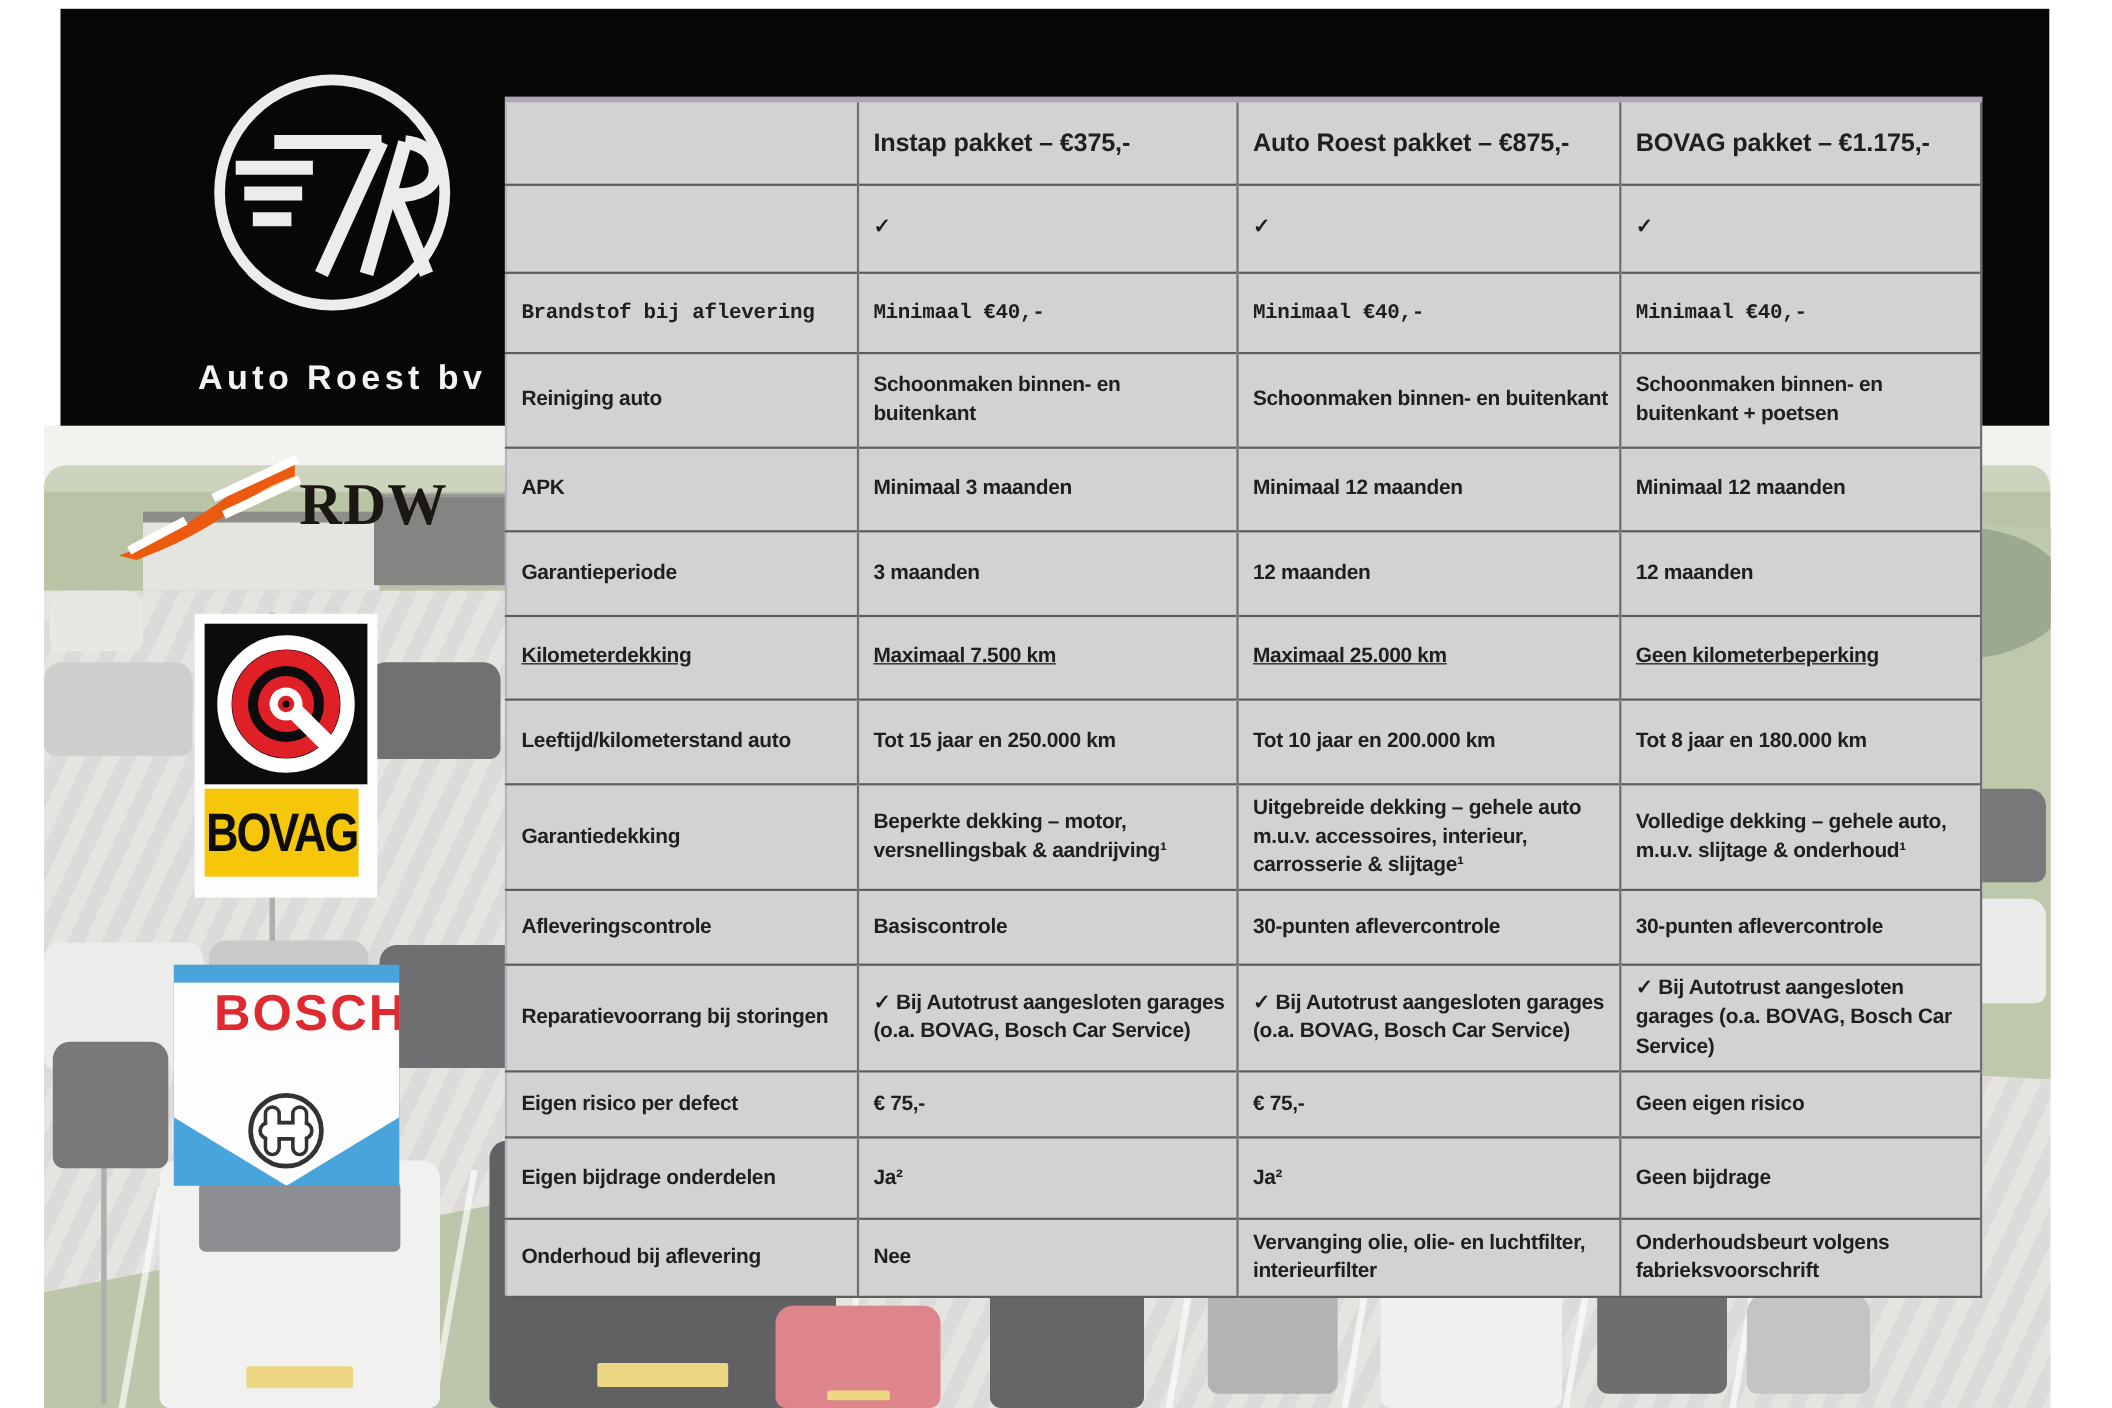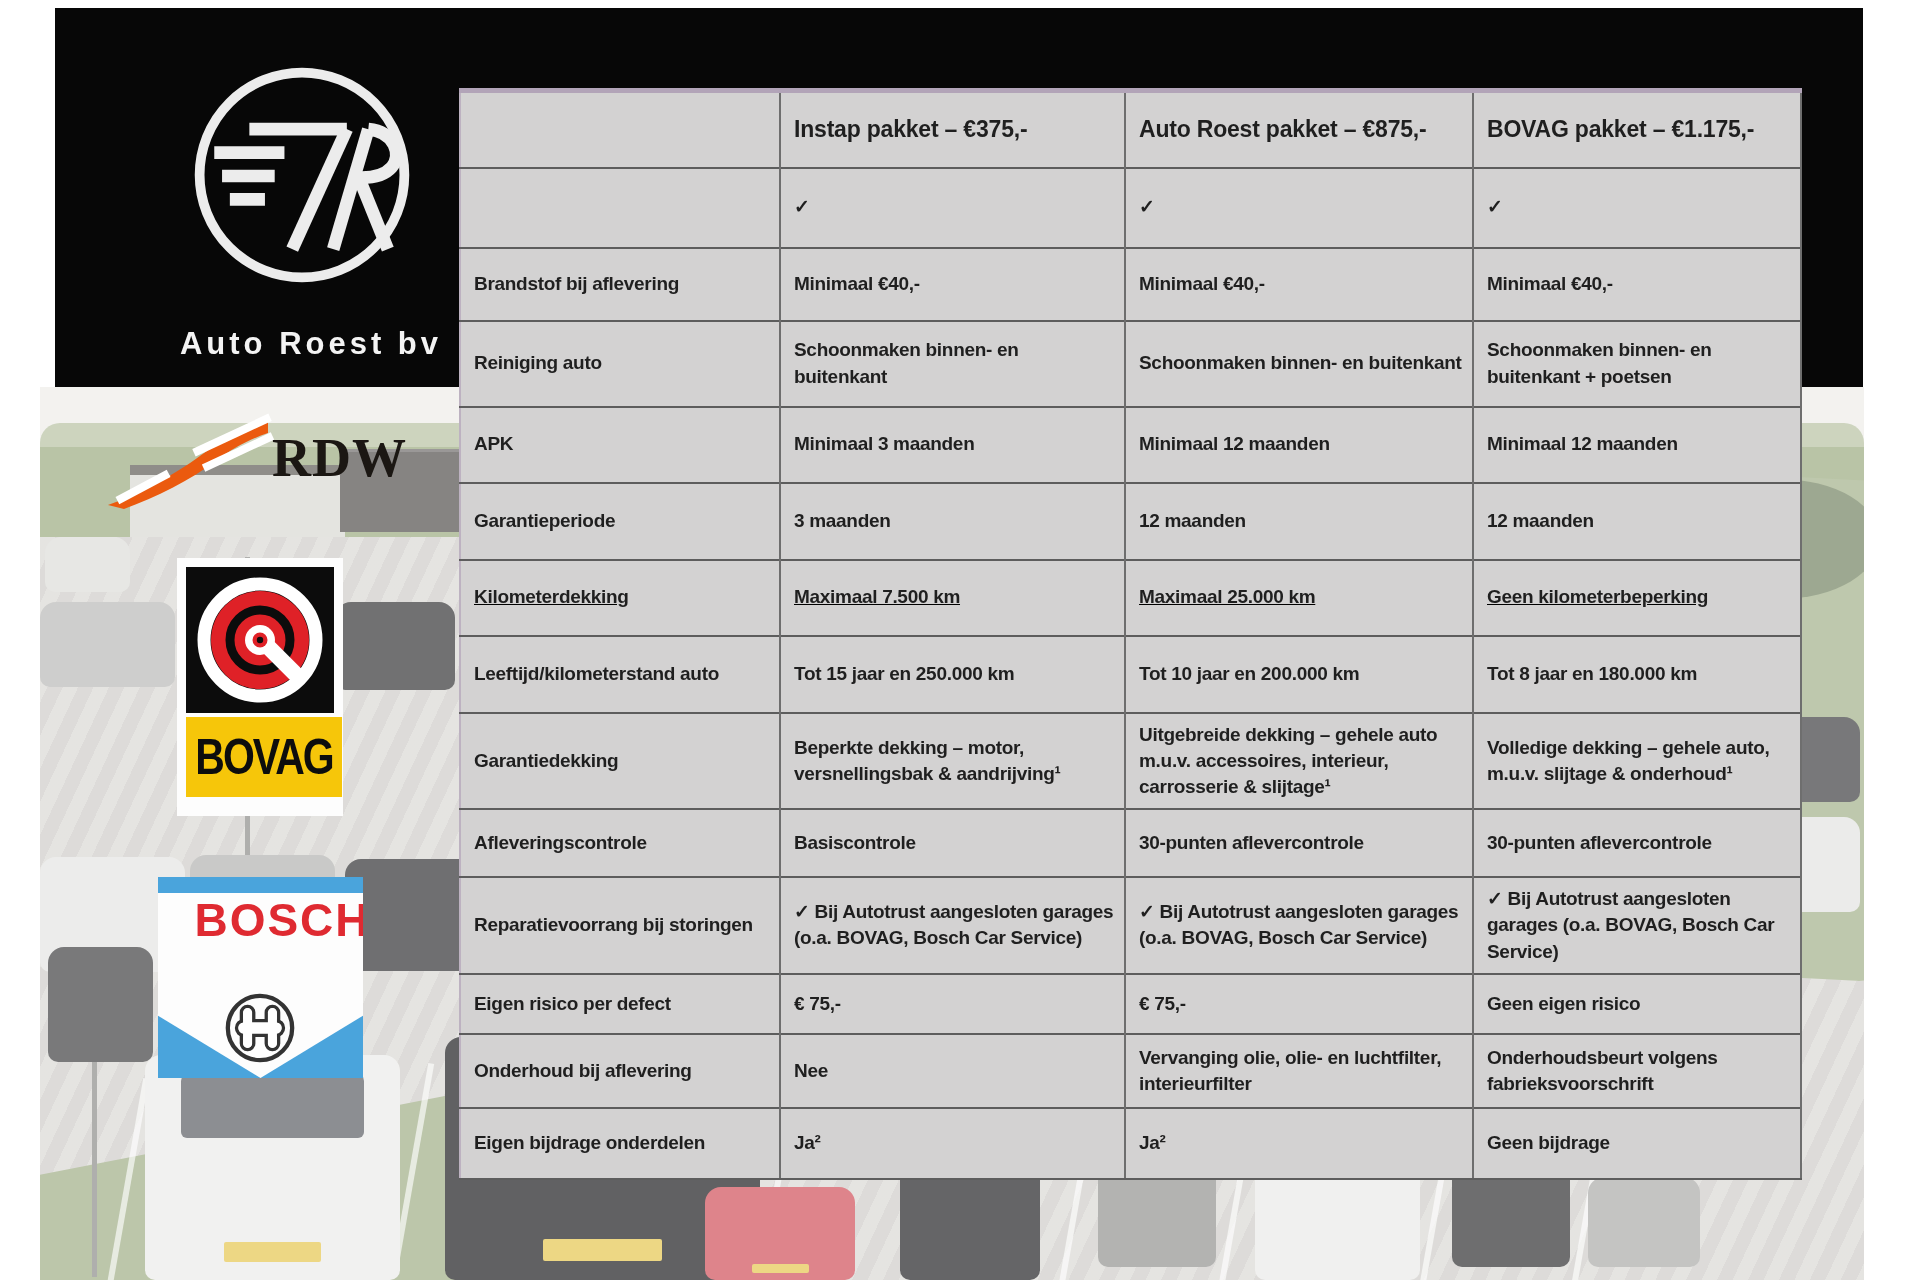--- a/index.html
+++ b/index.html
@@ -23,21 +23,21 @@
 
   
   .rdw{position:absolute;left:104px;top:405px;width:300px;height:130px;z-index:5;}
   .rdw svg{position:absolute;left:0;top:0;}
   .rdw-text{position:absolute;left:168px;top:22px;font-family:"Liberation Serif",serif;
             font-weight:700;font-size:54px;color:#1b1713;letter-spacing:1px;}
 
   
   .bovag{position:absolute;left:177px;top:558px;width:166px;height:258px;background:#fdfdfd;z-index:5;}
   .bovag-top{position:absolute;left:9px;top:9px;width:148px;height:146px;background:#0c0c0c;}
-  .bovag-bottom{position:absolute;left:9px;top:159px;width:156px;height:80px;background:#f6c60a;
+  .bovag-bottom{position:absolute;left:9px;top:159px;width:140px;height:80px;background:#f6c60a;
                 display:flex;align-items:center;justify-content:center;}
   .bovag-bottom span{font-size:41px;font-weight:800;letter-spacing:-2px;color:#0d0d0d;transform:scaleY(1.2);}
 
   
   .bosch{position:absolute;left:158px;top:877px;width:205px;height:201px;background:#4aa4dc;z-index:5;overflow:hidden;}
   .bosch-white{position:absolute;inset:0;background:#fdfdfd;
                clip-path:polygon(0 8%,100% 8%,100% 69%,50% 100%,0 69%);}
   .bosch-line1{position:absolute;left:0;width:100%;top:16px;text-align:center;color:#df2a31;
                font-size:46px;font-weight:800;letter-spacing:2px;padding-left:22px;}
   .bosch-line2{position:absolute;left:0;width:100%;top:62px;text-align:center;color:#2a6b70;
@@ -50,21 +50,21 @@
   .pkg th,.pkg td{background:#d3d2d2;color:#1f1f1f;font-weight:700;vertical-align:middle;text-align:left;
                   padding:8px 10px 8px 13px;border-top:2px solid #5d5d5d;border-left:2px solid #6e6e6e;
                   line-height:1.38;letter-spacing:-0.3px;overflow:hidden;}
   .pkg thead th{border-top:none;font-size:23px;letter-spacing:-0.2px;white-space:nowrap;}
   .pkg td{font-size:19px;}
   .pkg tr > *:first-child{border-left:none;}
   .pkg tr > *:last-child{border-right:2px solid #6e6e6e;}
   .pkg tbody tr:last-child > *{border-bottom:2px solid #5d5d5d;}
   .pkg thead tr{height:77px;}
   .pkg tbody tr:nth-child(1){height:80px;}
-  .pkg tbody tr:nth-child(2){height:73px;}
+  .pkg tbody tr:nth-child(2){height:73px;font-family:Liberation Mono, monospace;}
   .pkg tbody tr:nth-child(3){height:86px;}
   .pkg tbody tr:nth-child(4){height:76px;}
   .pkg tbody tr:nth-child(5){height:77px;padding-left:13px;}
   .pkg tbody tr:nth-child(6){height:76px;text-decoration:underline;}
   .pkg tbody tr:nth-child(7){height:77px;}
   .pkg tbody tr:nth-child(8){height:92px;}
   .pkg tbody tr:nth-child(9){height:68px;}
   .pkg tbody tr:nth-child(10){height:92px;}
   .pkg tbody tr:nth-child(11){height:60px;}
   .pkg tbody tr:nth-child(12){height:74px;}
@@ -269,27 +269,27 @@
           <td>✓ Bij Autotrust aangesloten garages (o.a. BOVAG, Bosch Car Service)</td>
           <td>✓ Bij Autotrust aangesloten garages (o.a. BOVAG, Bosch Car Service)</td>
         </tr>
         <tr>
           <td>Eigen risico per defect</td>
           <td>€ 75,-</td>
           <td>€ 75,-</td>
           <td>Geen eigen risico</td>
         </tr>
         <tr>
+          <td>Eigen bijdrage onderdelen</td>
+          <td>Ja²</td>
+          <td>Ja²</td>
+          <td>Geen bijdrage</td>
+        </tr>
+        <tr>
           <td>Onderhoud bij aflevering</td>
           <td>Nee</td>
           <td>Vervanging olie, olie- en luchtfilter, interieurfilter</td>
           <td>Onderhoudsbeurt volgens fabrieksvoorschrift</td>
         </tr>
-        <tr>
-          <td>Eigen bijdrage onderdelen</td>
-          <td>Ja²</td>
-          <td>Ja²</td>
-          <td>Geen bijdrage</td>
-        </tr>
       </tbody>
   </table>
 
 </div>
 
 </body></html>

